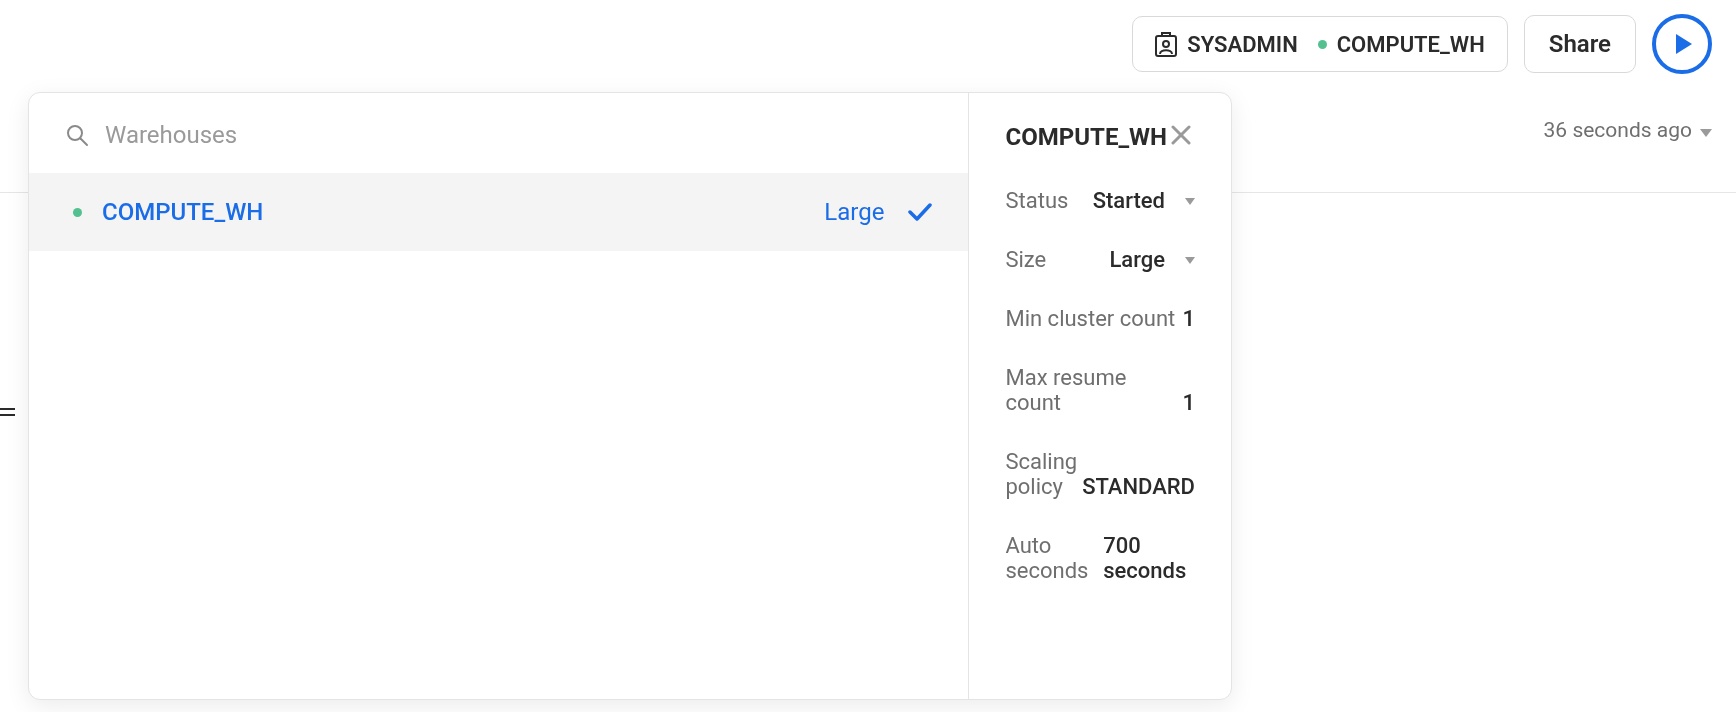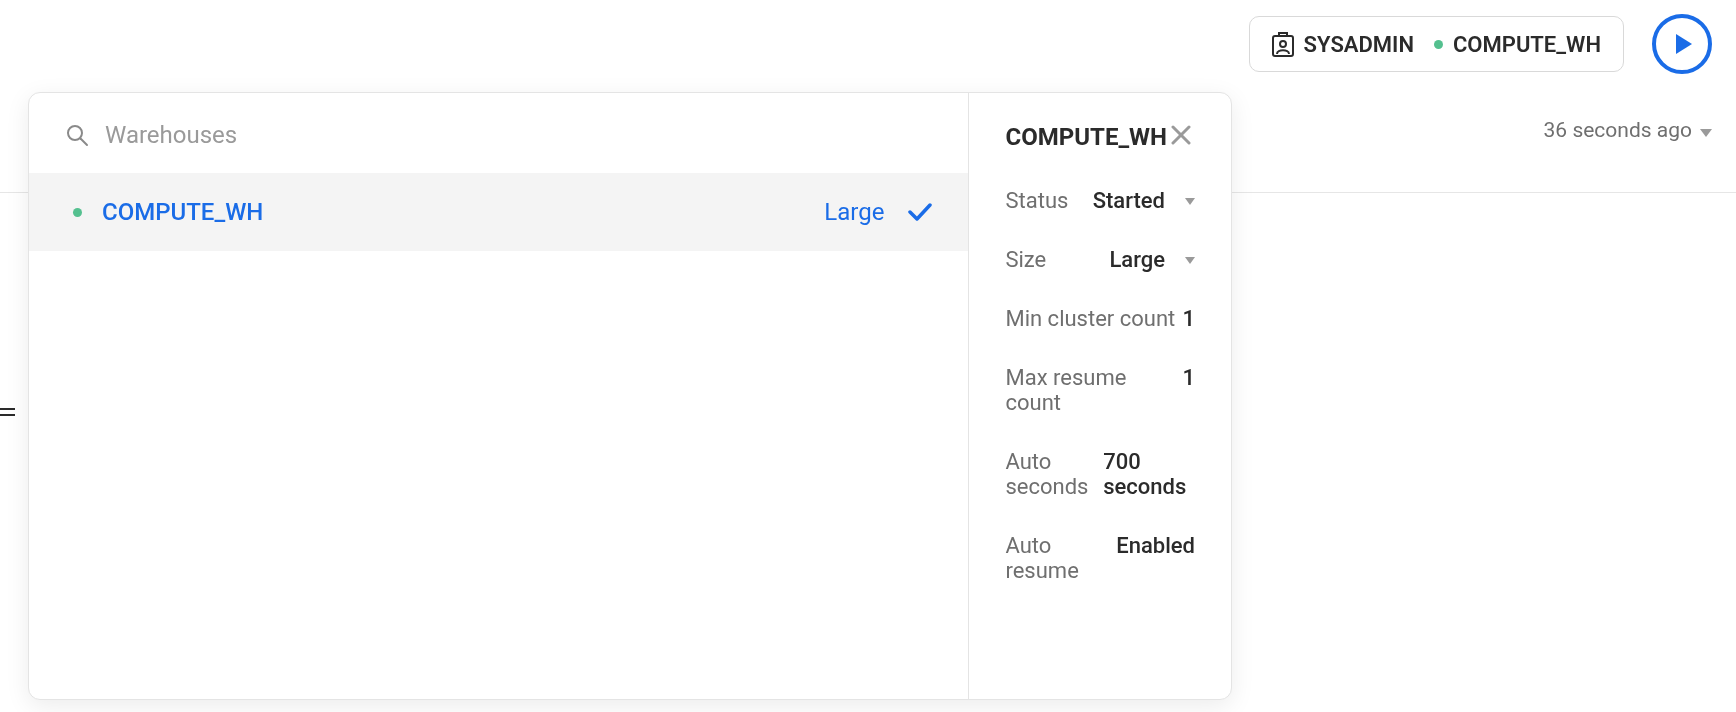--- a/index.html
+++ b/index.html
@@ -14,21 +14,21 @@
       background: #ffffff;
       position: relative;
       overflow: hidden;
     }
     .toolbar {
       position: absolute;
       top: 14px;
       right: 24px;
       display: flex;
       align-items: center;
-      gap: 28px;
+      gap: 16px;
     }
     .context-pill {
       display: flex;
       align-items: center;
       gap: 20px;
       border: 1.5px solid #d9d9d9;
       border-radius: 10px;
       padding: 14px 22px;
       background: #fff;
     }
@@ -210,21 +210,21 @@
       cursor: pointer;
       padding: 4px;
     }
     .detail-rows {
       display: flex;
       flex-direction: column;
       gap: 34px;
     }
     .detail-row {
       display: flex;
-      align-items: flex-start;
+      align-items: flex-end;
       justify-content: space-between;
     }
     .detail-label {
       font-size: 22px;
       color: #6f6f6f;
     }
     .detail-value {
       font-size: 22px;
       color: #2b2b2b;
       font-weight: 500;
@@ -253,20 +253,21 @@
           <path d="M7 5 V2 H15 V5" stroke="#2b2b2b" stroke-width="2"></path>
         </svg>
       </span>
       <span class="role-text">SYSADMIN</span>
     </div>
     <div class="wh-segment">
       <span class="status-dot"></span>
       <span class="wh-text">COMPUTE_WH</span>
     </div>
   </div>
+  <button class="share-btn">Share</button>
   <div class="run-btn">
     <svg width="20" height="22" viewBox="0 0 20 22">
       <path d="M2 1 L18 11 L2 21 Z" fill="#1a6ce7"></path>
     </svg>
   </div>
 </div>
 
 <div class="timestamp-bar">
   <span>36 seconds ago</span>
   <span class="timestamp-caret">
@@ -349,26 +350,26 @@
       <div class="detail-row">
         <span class="detail-label">Min cluster count</span>
         <span class="detail-value">1</span>
       </div>
 
       <div class="detail-row">
         <span class="detail-label">Max resume count</span>
         <span class="detail-value">1</span>
       </div>
 
+      <div class="detail-row">
+        <span class="detail-label">Scaling policy</span>
+        <span class="detail-value">STANDARD</span>
+      </div>
 
       <div class="detail-row">
         <span class="detail-label">Auto seconds</span>
         <span class="detail-value">700 seconds</span>
       </div>
 
-      <div class="detail-row">
-        <span class="detail-label">Auto resume</span>
-        <span class="detail-value">Enabled</span>
-      </div>
 
     </div>
   </div>
 </div>
 
 </body></html>

